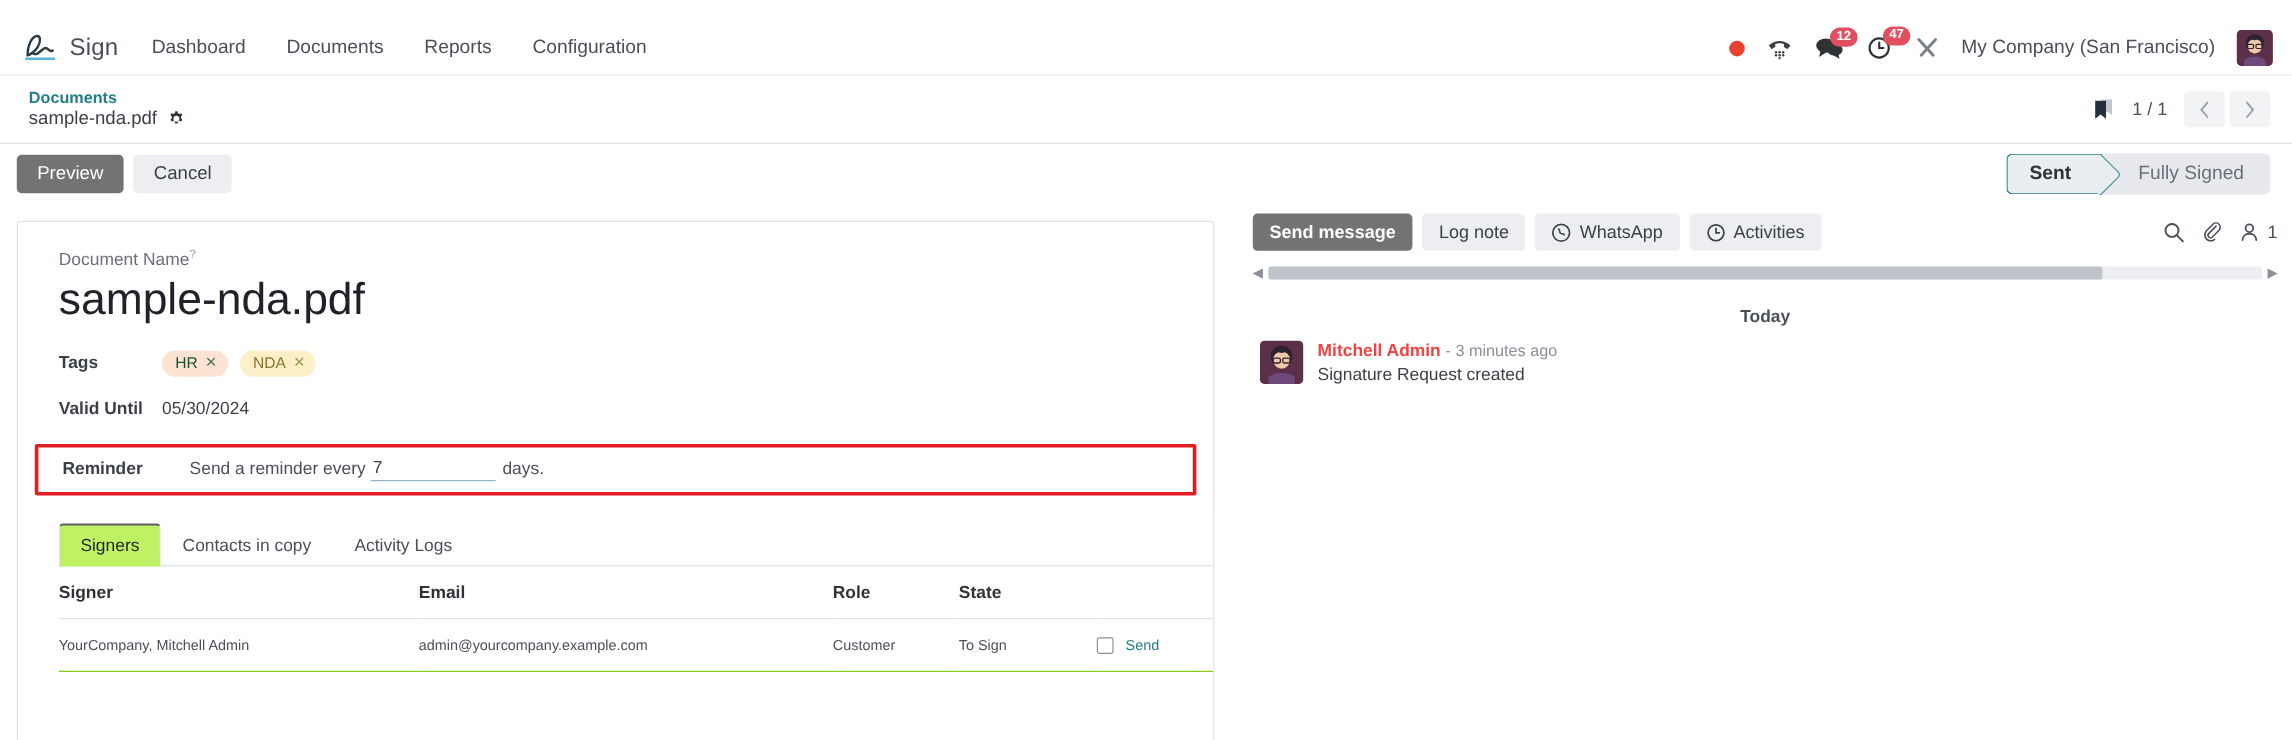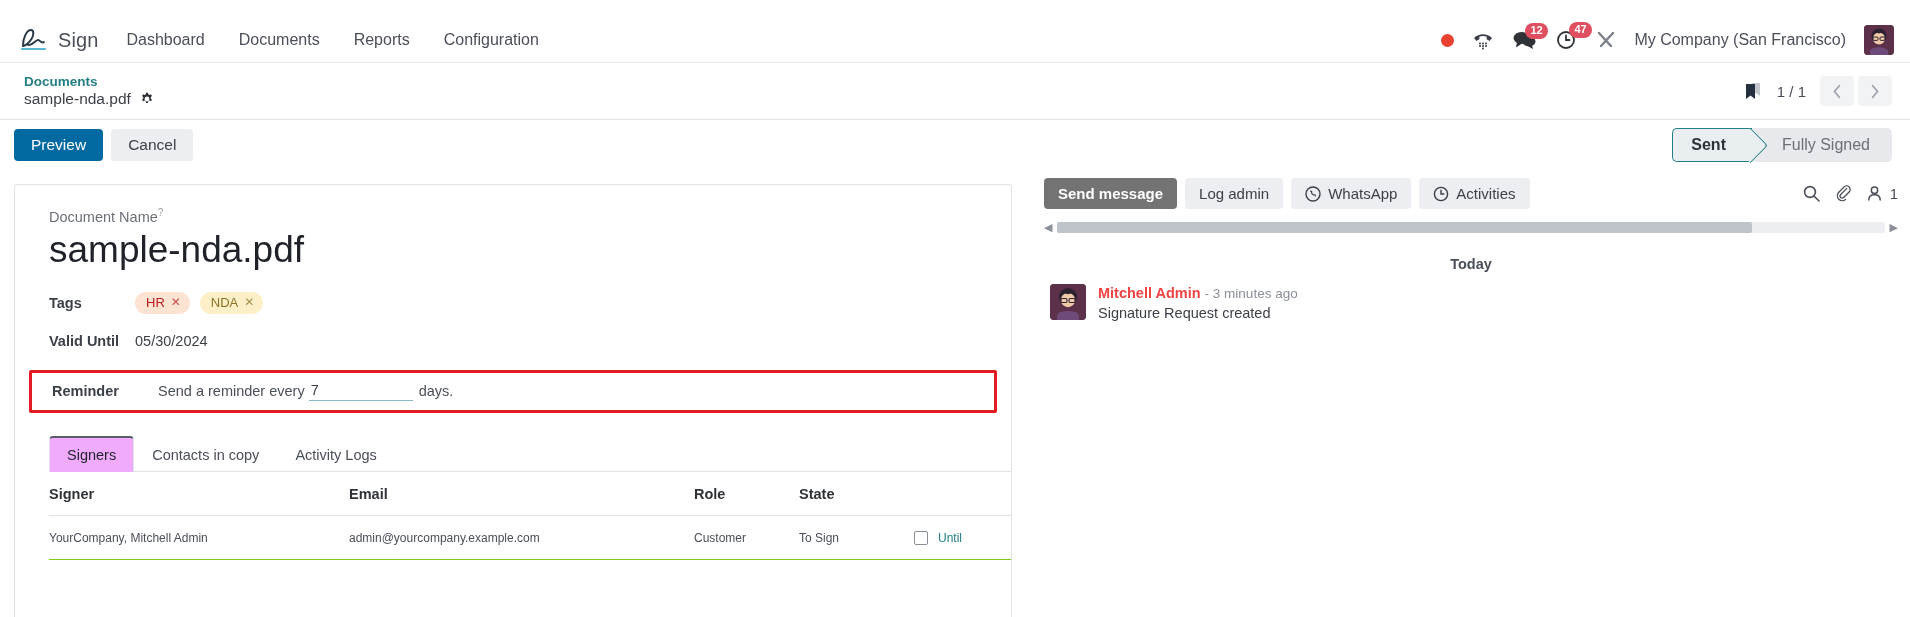--- a/index.html
+++ b/index.html
@@ -69,21 +69,21 @@
   
   .ctrl-row {
     display: flex; align-items: center; padding: 8px 18px 8px 14px;
     border-top: 1px solid #e0e2e6; background: #fff;
   }
   .btn {
     font-size: 15.5px; border-radius: 4px; padding: 7px 17px;
     cursor: pointer; white-space: nowrap; border: 0;
     font-family: inherit;
   }
-  .btn-primary { background: #0369a1; color: #fff; margin-right: 8px; }
+  .btn-primary { background: #737373; color: #fff; margin-right: 8px; }
   .btn-secondary { background: #eceef1; color: #3b3f47; }
   .statusbar { margin-left: auto; display: flex; align-items: stretch; height: 34px; }
   .status-pill {
     background: #e9eef0; border: 1px solid #237f85; border-right: 0;
     border-radius: 5px 0 0 5px; display: flex; align-items: center;
     padding: 0 26px 0 18px; font-size: 16px; color: #2f3338; font-weight: bold;
     position: relative; cursor: pointer;
   }
   .status-pill::after {
     content: ""; position: absolute; right: -11px; top: 4px;
@@ -118,21 +118,21 @@
   .f-row { display: flex; align-items: center; min-height: 38px; }
   .f-row .lab {
     width: 120px; padding-left: 34px; font-size: 14.5px;
     color: #3b3f47; font-weight: bold;
   }
   .tags { display: flex; gap: 10px; align-items: center; }
   .tag {
     font-size: 13px; border-radius: 12px; padding: 3px 9px 4px 11px;
     display: flex; align-items: center; gap: 6px; cursor: pointer;
   }
-  .tag-hr { background: #fce3d2; color: #b91c1c; }
+  .tag-hr { background: #fce3d2; color: #14532d; }
   .tag-nda { background: #fdf0c8; color: #8a7326; }
   .tag-x { font-size: 12px; opacity: .75; cursor: pointer; }
   .f-val { font-size: 14.5px; color: #3b3f47; }
 
   .reminder-wrap {
     border: 3px solid #e31b23; margin: 10px 14px 0 14px;
     padding: 8px 12px 9px 20px; display: flex; align-items: center;
     border-radius: 2px;
   }
   .reminder-wrap .lab { width: 106px; font-size: 14.5px; color: #3b3f47; font-weight: bold; }
@@ -147,21 +147,21 @@
   .tabs {
     display: flex; align-items: flex-end; margin: 22px 0 0 34px;
     border-bottom: 1px solid #dfe2e6;
   }
   .tab {
     font-size: 14.5px; padding: 9px 17px 9px; cursor: pointer;
     border: 1px solid transparent; border-bottom: 0; color: #4a4f59;
     border-radius: 4px 4px 0 0; position: relative; top: 1px;
   }
   .tab.active {
-    background: #f0abfc; border-color: #dfe2e6; color: #1f2329;
+    background: #bef264; border-color: #dfe2e6; color: #1f2329;
     border-top: 2px solid #5a5e66;
   }
   table.signers { width: calc(100% - 34px); margin-left: 34px; border-collapse: collapse; }
   table.signers th {
     text-align: left; font-size: 14.5px; color: #2f3338; font-weight: bold;
     padding: 14px 0 13px; border-bottom: 1px solid #dfe2e6;
   }
   table.signers td {
     font-size: 12px; color: #4a4f59; padding: 15px 0 14px;
     border-bottom: 1px solid #84cc16;
@@ -383,34 +383,34 @@
         </thead>
         <tbody>
           <tr>
             <td>YourCompany, Mitchell Admin</td>
             <td>admin@yourcompany.example.com</td>
             <td>Customer</td>
             <td>To Sign</td>
             <td>
               <span class="send-cell">
                 <span class="chk"></span>
-                <span class="send-link">Until</span>
+                <span class="send-link">Send</span>
               </span>
             </td>
           </tr>
         </tbody>
       </table>
 
     </div>
   </div>
 
   <div class="chatter">
     <div class="chat-btns">
       <button class="cbtn cbtn-primary">Send message</button>
-      <button class="cbtn cbtn-plain">Log admin</button>
+      <button class="cbtn cbtn-plain">Log note</button>
       <button class="cbtn cbtn-plain cbtn-icon">
         <svg width="16" height="16" viewBox="0 0 16 16">
           <circle cx="8" cy="8" r="7" fill="none" stroke="#3b3f47" stroke-width="1.4"></circle>
           <path d="M5.6 5.2 c.5-.3 .9 .1 1.1 .6 .25 .6-.15 .8-.1 1.1 .2 .9 1.2 1.8 2 2 .3 .05 .55-.35 1.1-.1 .5 .2 .9 .6 .6 1.1" fill="none" stroke="#3b3f47" stroke-width="1.2" stroke-linecap="round"></path>
         </svg>
         <span>WhatsApp</span>
       </button>
       <button class="cbtn cbtn-plain cbtn-icon">
         <svg width="16" height="16" viewBox="0 0 16 16">
           <circle cx="8" cy="8" r="6.6" fill="none" stroke="#3b3f47" stroke-width="1.4"></circle>

